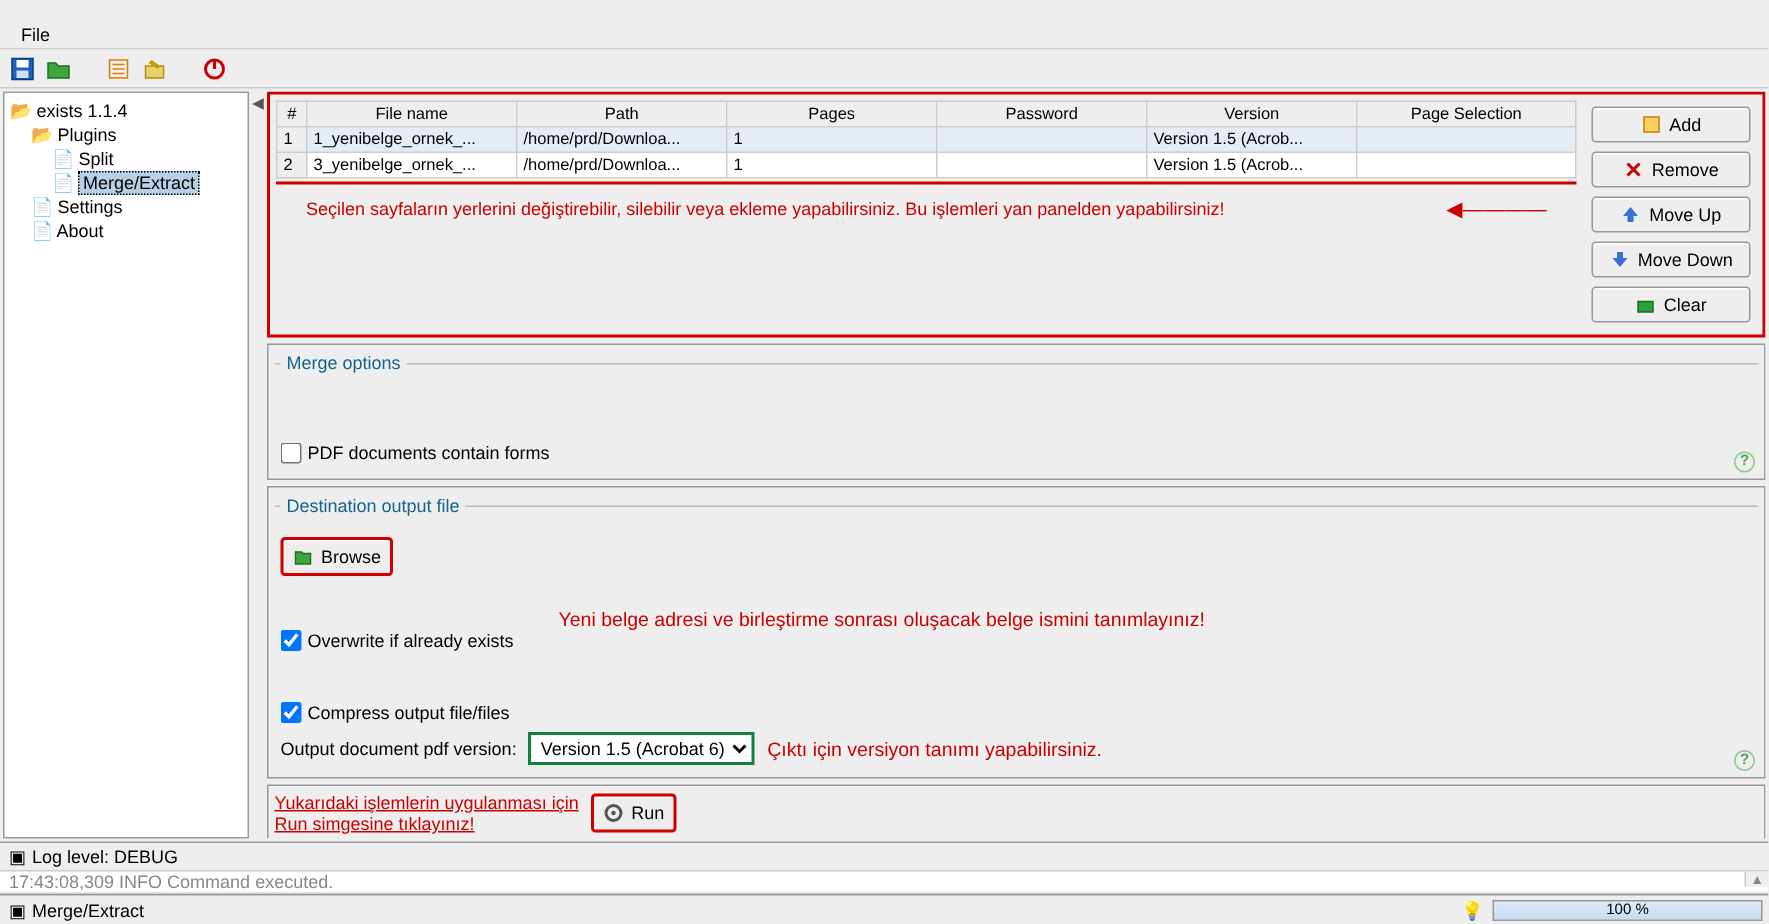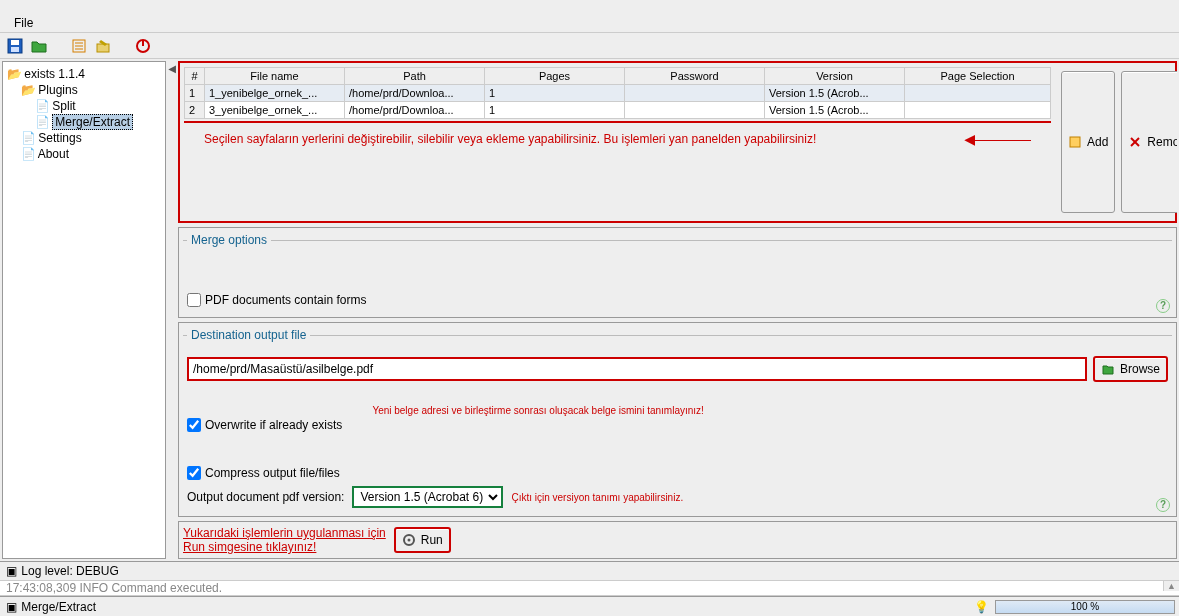--- a/index.html
+++ b/index.html
@@ -21,32 +21,32 @@
 .panel { border: 1px solid #999; background: #eeeeee; padding: 4px; position:relative; }
 .files-area { display:flex; gap:6px; height:200px; border:2px solid #c00; }
 .files-table-wrap { flex:1; display:flex; flex-direction:column; }
 table { border-collapse: collapse; width: 100%; background:#fff; }
 th,td { border:1px solid #ccc; padding:2px 4px; text-align:left; font-size:11px; background:#eeeeee; }
 th { text-align:center; font-weight:normal; }
 td { background:#fff; }
 tr.r1 td { background:#e6ecf3; }
 .annot-red { color:#c00; font-size:13px; padding:8px 20px; }
 .arrow-red { color:#c00; font-size:14px; }
-.btncol { width:114px; display:flex; flex-direction:row; gap:6px; padding:4px; }
+.btncol { width:114px; display:flex; flex-direction:column; gap:6px; padding:4px; }
 .ui-btn { background:#eeeeee; border:1px solid #999; border-radius:3px; padding:4px 6px; display:flex; align-items:center; justify-content:center; gap:5px; cursor:pointer; box-shadow:inset 0 1px #fff; }
 .ui-btn .ic { width:14px; height:14px; display:inline-flex; align-items:center; justify-content:center; }
 .fieldset { border-top:1px solid #bbb; position:relative; padding:6px 4px 4px; }
 .fieldset .legend { position:relative; top:-14px; background:#eeeeee; color:#15638f; padding:0 4px; display:inline-block; }
 .chk { display:flex; align-items:flex-start; gap:4px; padding:2px 0;margin-top:30px; }
 .chk input { width:14px; height:14px; }
 .dest-row { display:flex; gap:6px; align-items:center; }
 .dest-input { flex:1; border:2px solid #c00; padding:3px 4px; background:#fff; }
 .browse-btn { border:2px solid #c00; }
 .ver-select { border:2px solid #15803d; padding:1px 2px; background:#fff; }
-.red-note { color:#c00; font-size:10px; }
+.red-note { color:#c00; font-size:13px; }
 .help-icon { position:absolute; right:6px; bottom:4px; color:#5a9e5a; font-weight:bold; border:1px solid #8c8; border-radius:8px; width:14px; height:14px; text-align:center; line-height:12px; font-size:10px; cursor:pointer; }
 .run-bar { display:flex; justify-content:flex-start; align-items:center; gap:8px; padding:4px; }
 .run-note { color:#c00; text-decoration:underline; text-align:left; font-size:12px; line-height:14px; }
 .run-btn { border:2px solid #c00; }
 .loglevel { border-top:1px solid #999; padding:2px 6px; background:#eee; display:flex; align-items:center; gap:4px; }
 .logline { padding:0 6px; color:#888; font-size:11px; background:#fff; border-top:1px solid #ccc; border-bottom:1px solid #ccc; position:relative; }
 .statusbar { height:20px; background:#eee; display:flex; align-items:center; border-top:1px solid #999; }
 .sb-left { flex:1; display:flex; align-items:center; padding:0 6px; gap:4px; }
 .sb-prog { width:180px; height:14px; border:1px solid #999; background:linear-gradient(#dfeaf6,#c5dbf2); position:relative; margin-right:4px; }
 .sb-prog-text { position:absolute; width:100%; text-align:center; top:0; font-size:10px; }
@@ -205,21 +205,20 @@
             <span>PDF documents contain forms</span>
           </label>
       </div>
       <span class="help-icon">?</span>
     </div>
 
     <div class="panel" style="padding-top:12px">
       <div class="fieldset">
         <span class="legend">Destination output file</span>
         <div class="dest-row">
-          <input class="dest-input" value="/home/prd/Masaüstü/asilbelge.pdf" style="">
           <div class="ui-btn browse-btn">
               <span class="ic">
                 <svg width="12" height="12">
                   <path d="M1 3h4l1 1h5v7H1z" fill="#3fa63f" stroke="#1f6f1f"></path>
                 </svg>
               </span>
               <span>Browse</span>
             </div>
         </div>
         <div style="display:flex; gap:30px; align-items:center; margin-top:4px">

